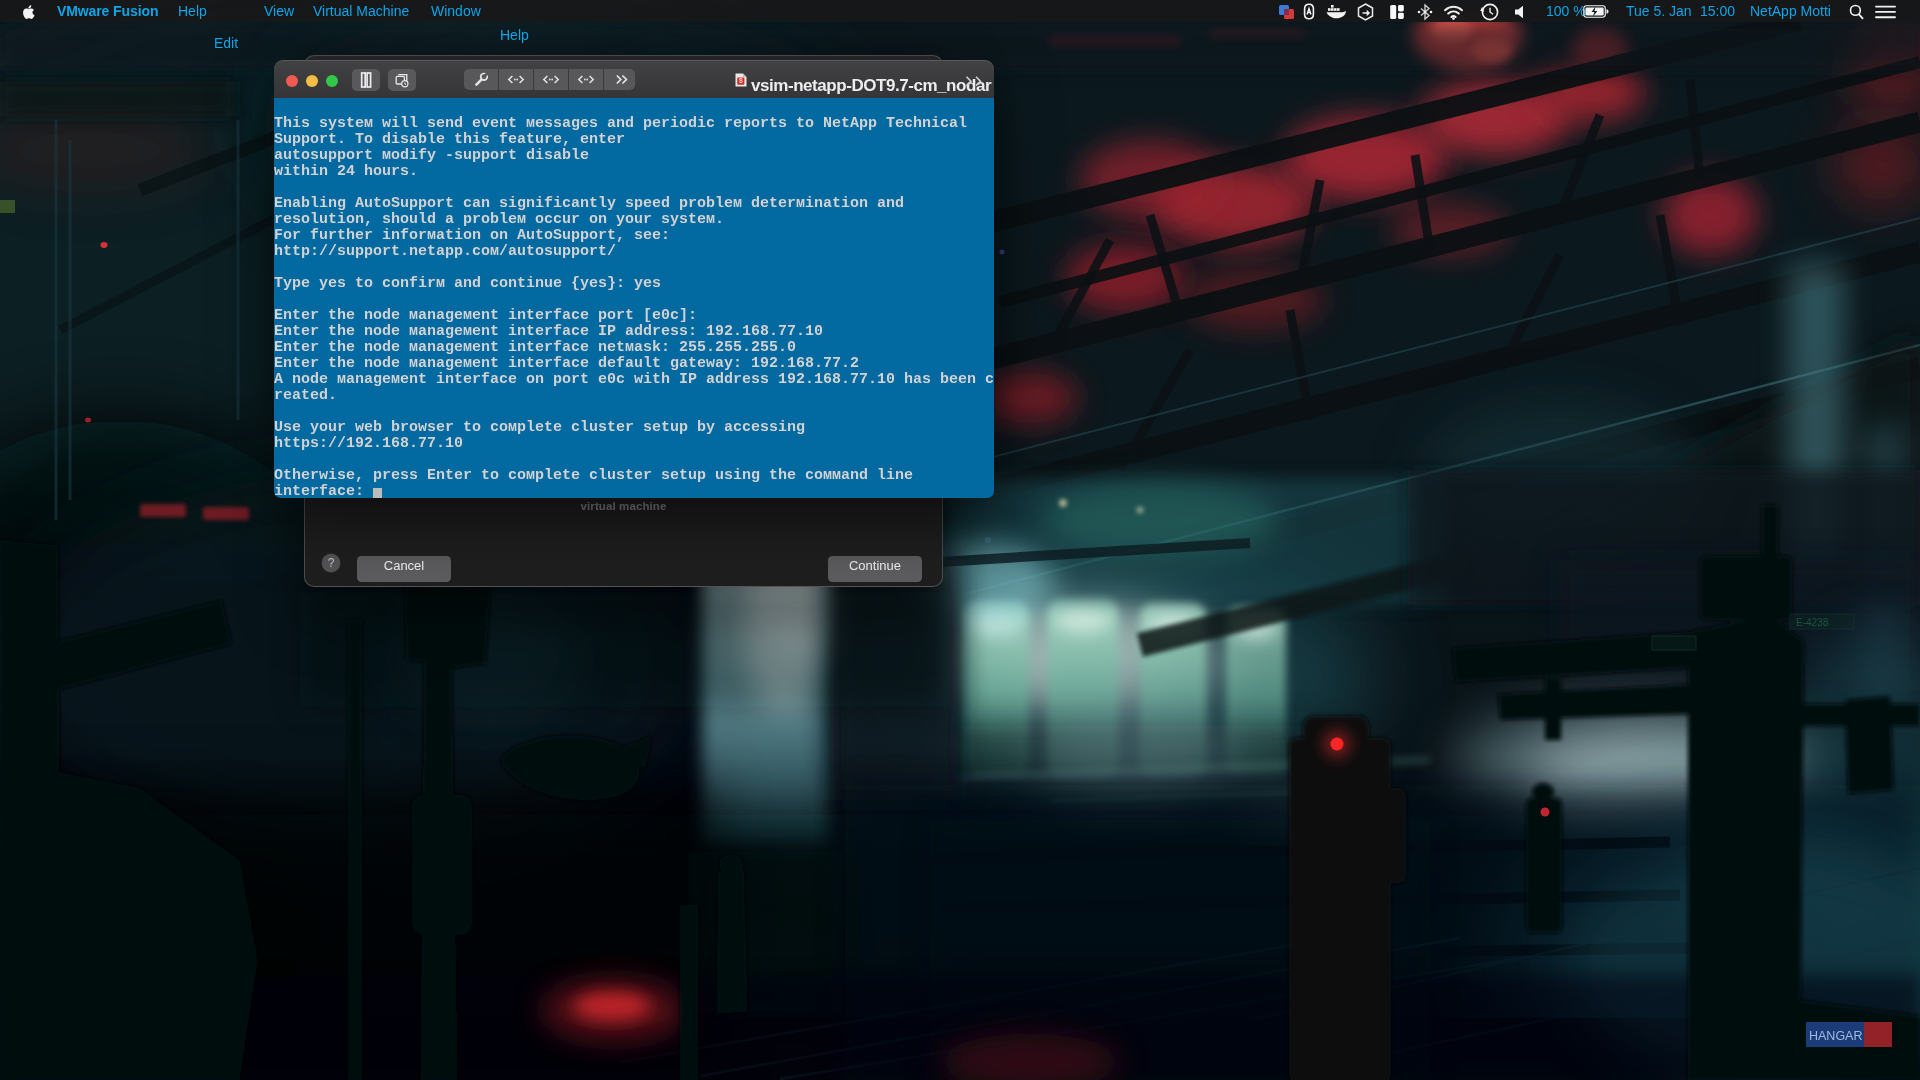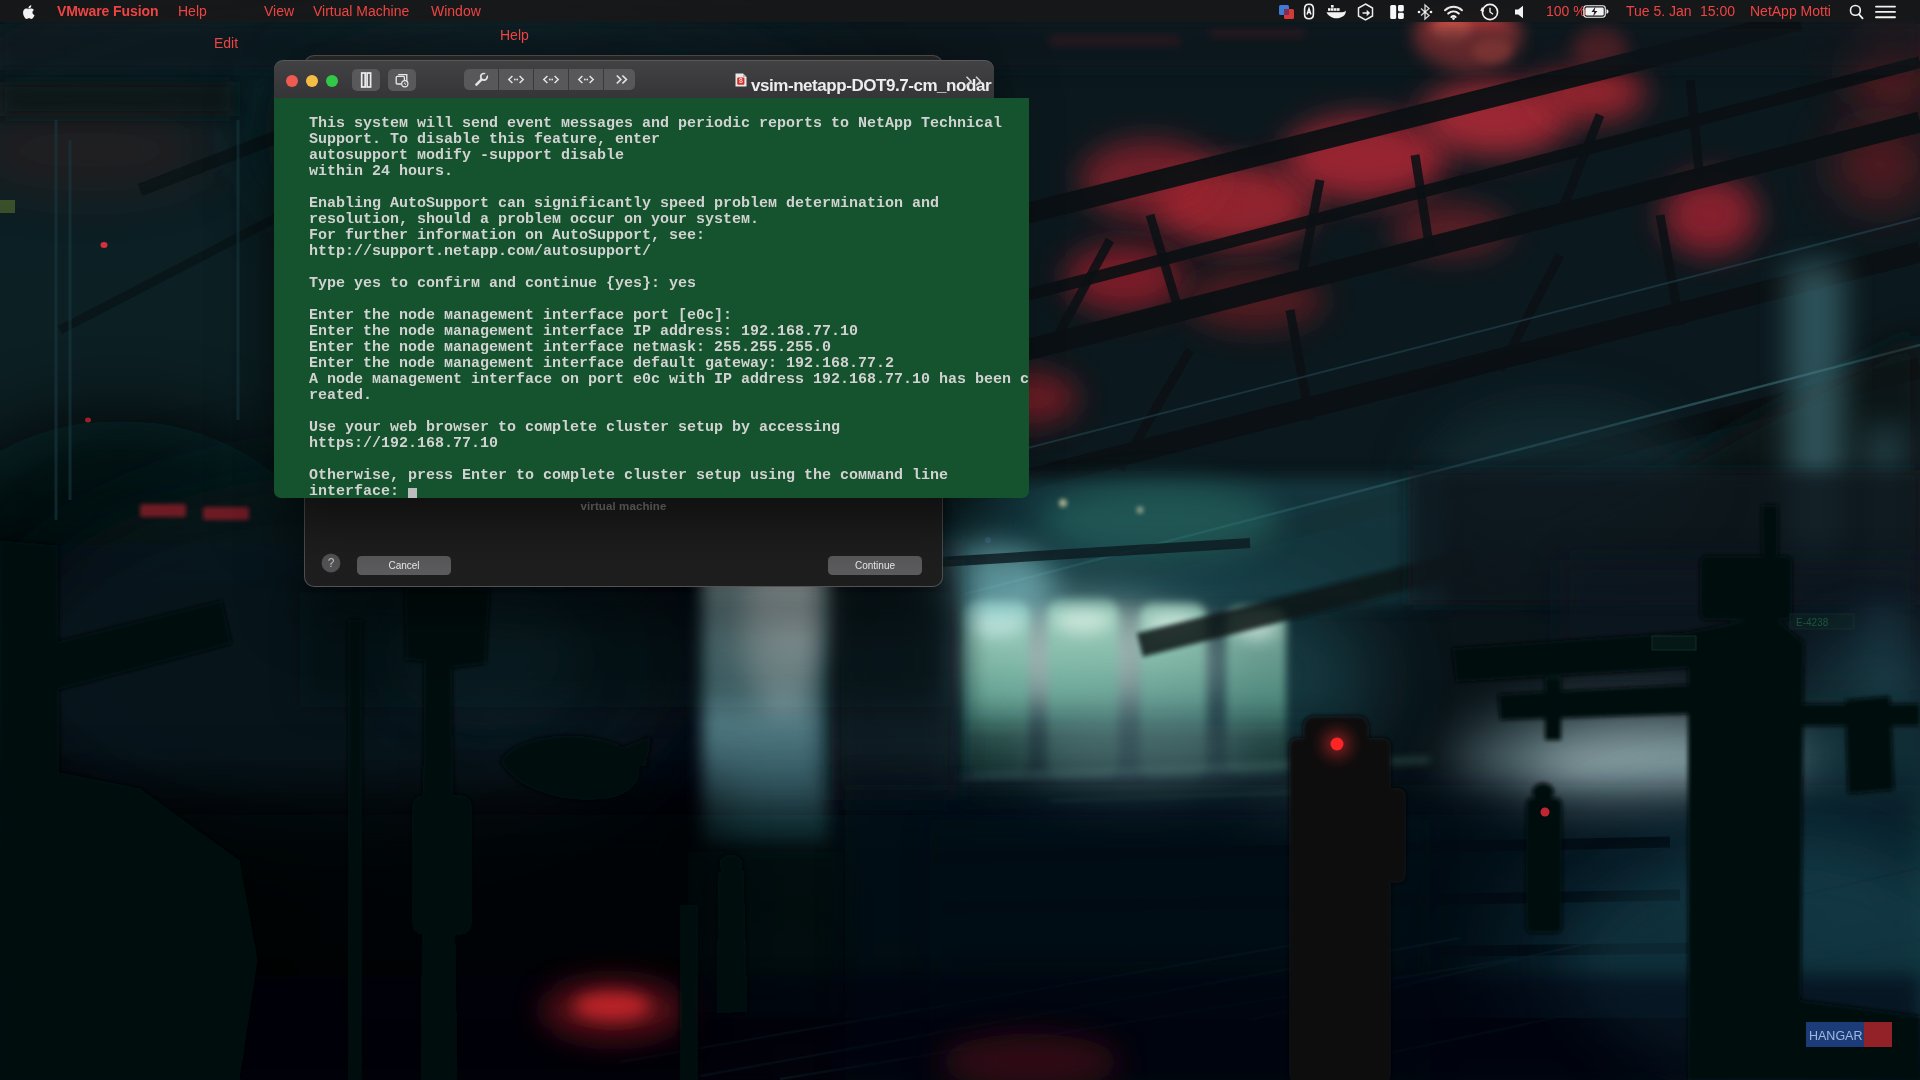--- a/index.html
+++ b/index.html
@@ -1,30 +1,30 @@
 <!DOCTYPE html>
 <html><head><meta charset="utf-8">
 <style>
 html,body{margin:0;padding:0;width:1920px;height:1080px;overflow:hidden;background:#0a161a;font-family:"Liberation Sans",sans-serif;}
 #wall{position:absolute;left:0;top:0;width:1920px;height:1080px;}
-#menubar{position:absolute;left:0;top:0;width:1920px;height:22px;background:rgba(23,24,25,0.97);color:#ef4444;font-size:14px;z-index:30;}
+#menubar{position:absolute;left:0;top:0;width:1920px;height:22px;background:rgba(23,24,25,0.97);color:#0ea5e9;font-size:14px;z-index:30;}
 #menubar .it{position:absolute;top:3px;white-space:nowrap;}
 #dialog{position:absolute;left:304px;top:55px;width:639px;height:532px;background:linear-gradient(#29292a,#262627 55%,#1e1e1f);border-radius:10px;border:1px solid rgba(120,120,120,0.55);box-shadow:0 22px 60px rgba(0,0,0,0.55);z-index:10;box-sizing:border-box;}
 #dialog .vm{position:absolute;left:0;right:0;top:444px;text-align:center;color:#8a8a8a;font-size:11.5px;font-weight:bold;letter-spacing:0.1px;}
 #dialog .help{position:absolute;left:17px;top:498px;width:18px;height:18px;border-radius:50%;background:#555557;color:#c8c8c8;text-align:center;font-size:12px;line-height:18px;box-shadow:0 0 0 0.5px rgba(255,255,255,0.2);}
-#dialog .btn{position:absolute;top:500px;width:94px;height:19px;border-radius:4.5px;background:#5d5d5f;color:#eeeeee;text-align:center;font-size:10px;line-height:19px;}
+#dialog .btn{position:absolute;top:500px;width:94px;height:26px;border-radius:4.5px;background:#5d5d5f;color:#eeeeee;text-align:center;font-size:13px;line-height:19px;}
 #term{position:absolute;left:274px;top:60px;width:720px;height:438px;z-index:20;border-radius:9px 9px 7px 7px;box-shadow:0 25px 60px rgba(0,0,0,0.6);}
 #titlebar{position:absolute;left:0;top:0;width:720px;height:38px;border-radius:9px 9px 0 0;background:linear-gradient(#424245,#353537);box-shadow:inset 0 1px 0 rgba(255,255,255,0.12);}
 .tl{position:absolute;top:15px;width:12px;height:12px;border-radius:50%;}
 .tbtn{position:absolute;top:9px;height:22px;background:#59595b;border-radius:5px;}
 #seg{position:absolute;left:190px;top:9px;width:171px;height:21px;background:#58585a;border-radius:5px;display:flex;}
 #seg .s{flex:1;position:relative;}
 #seg .s+.s{border-left:1px solid #39393b;}
 #ttl{position:absolute;left:477px;top:16px;font-size:17px;font-weight:bold;color:#ededed;letter-spacing:-0.45px;}
-#screen{position:absolute;left:0;top:38px;width:720px;height:400px;background:#14532d;border-radius:0 0 7px 7px;overflow:hidden;padding-left:35px;}
+#screen{position:absolute;left:0;top:38px;width:720px;height:400px;background:#0369a1;border-radius:0 0 7px 7px;overflow:hidden;}
 #screen pre{margin:2px 0 0 0;font-family:"Liberation Mono",monospace;font-weight:bold;font-size:15px;line-height:16px;color:#d2d2d2;letter-spacing:0;}
 .cur{display:inline-block;width:9px;height:13.5px;background:#bdbdbd;vertical-align:-6px;}
 .icx{position:absolute;}
 </style></head>
 <body>
 <svg id="wall" viewBox="0 0 1920 1080">
 <defs>
 <filter id="b8" x="-60%" y="-60%" width="220%" height="220%">
         <feGaussianBlur stdDeviation="8"></feGaussianBlur>
       </filter>

